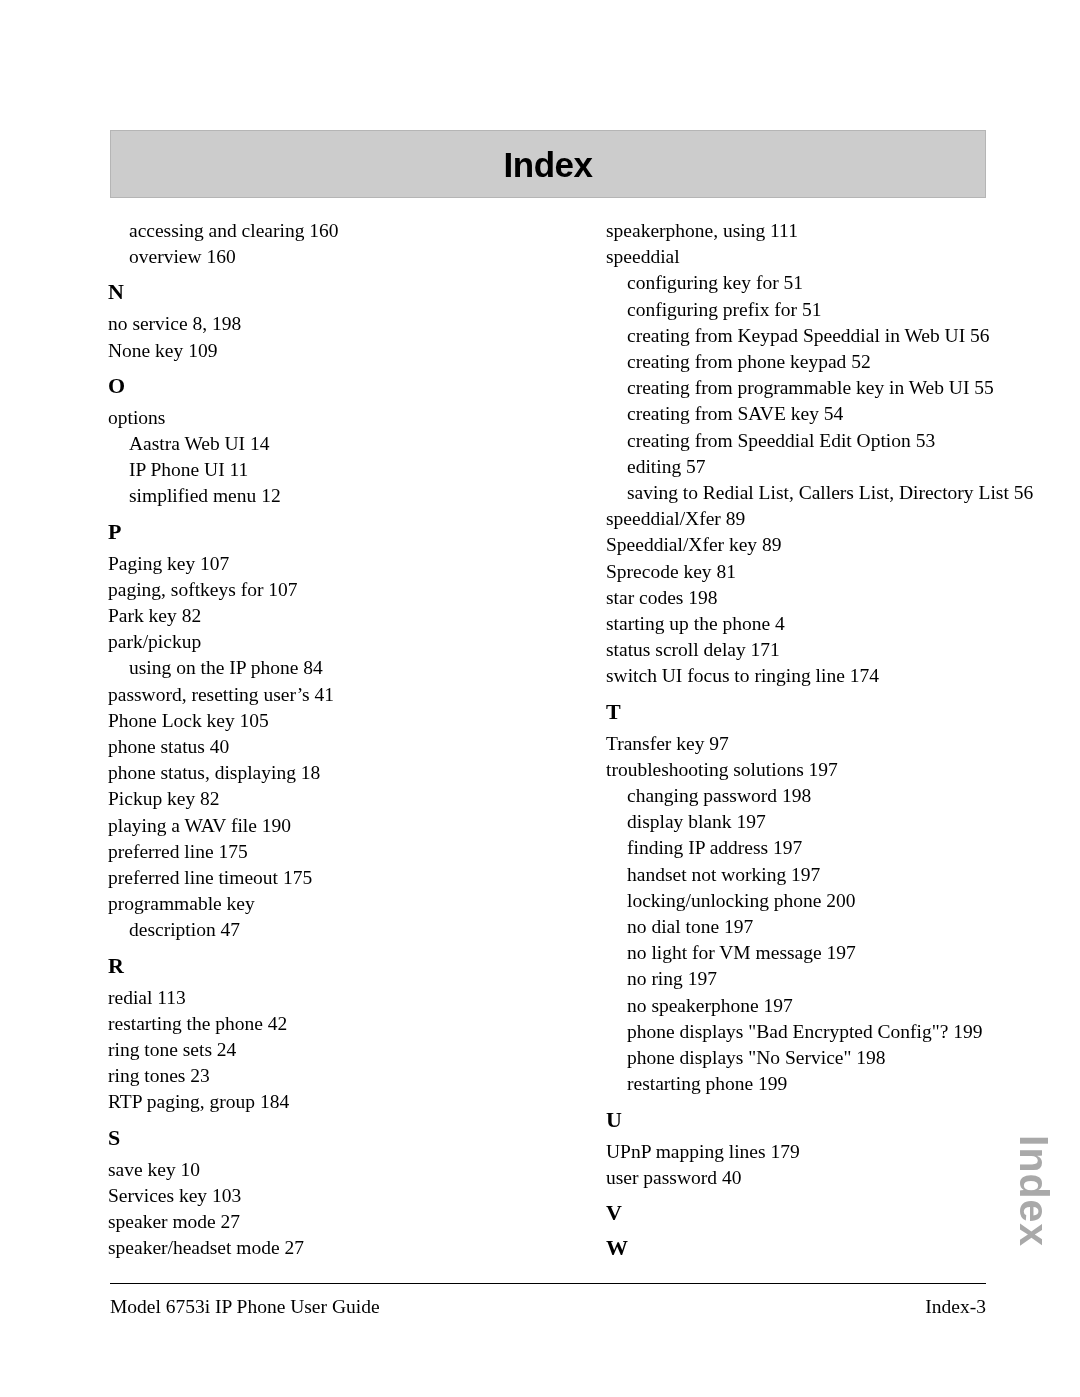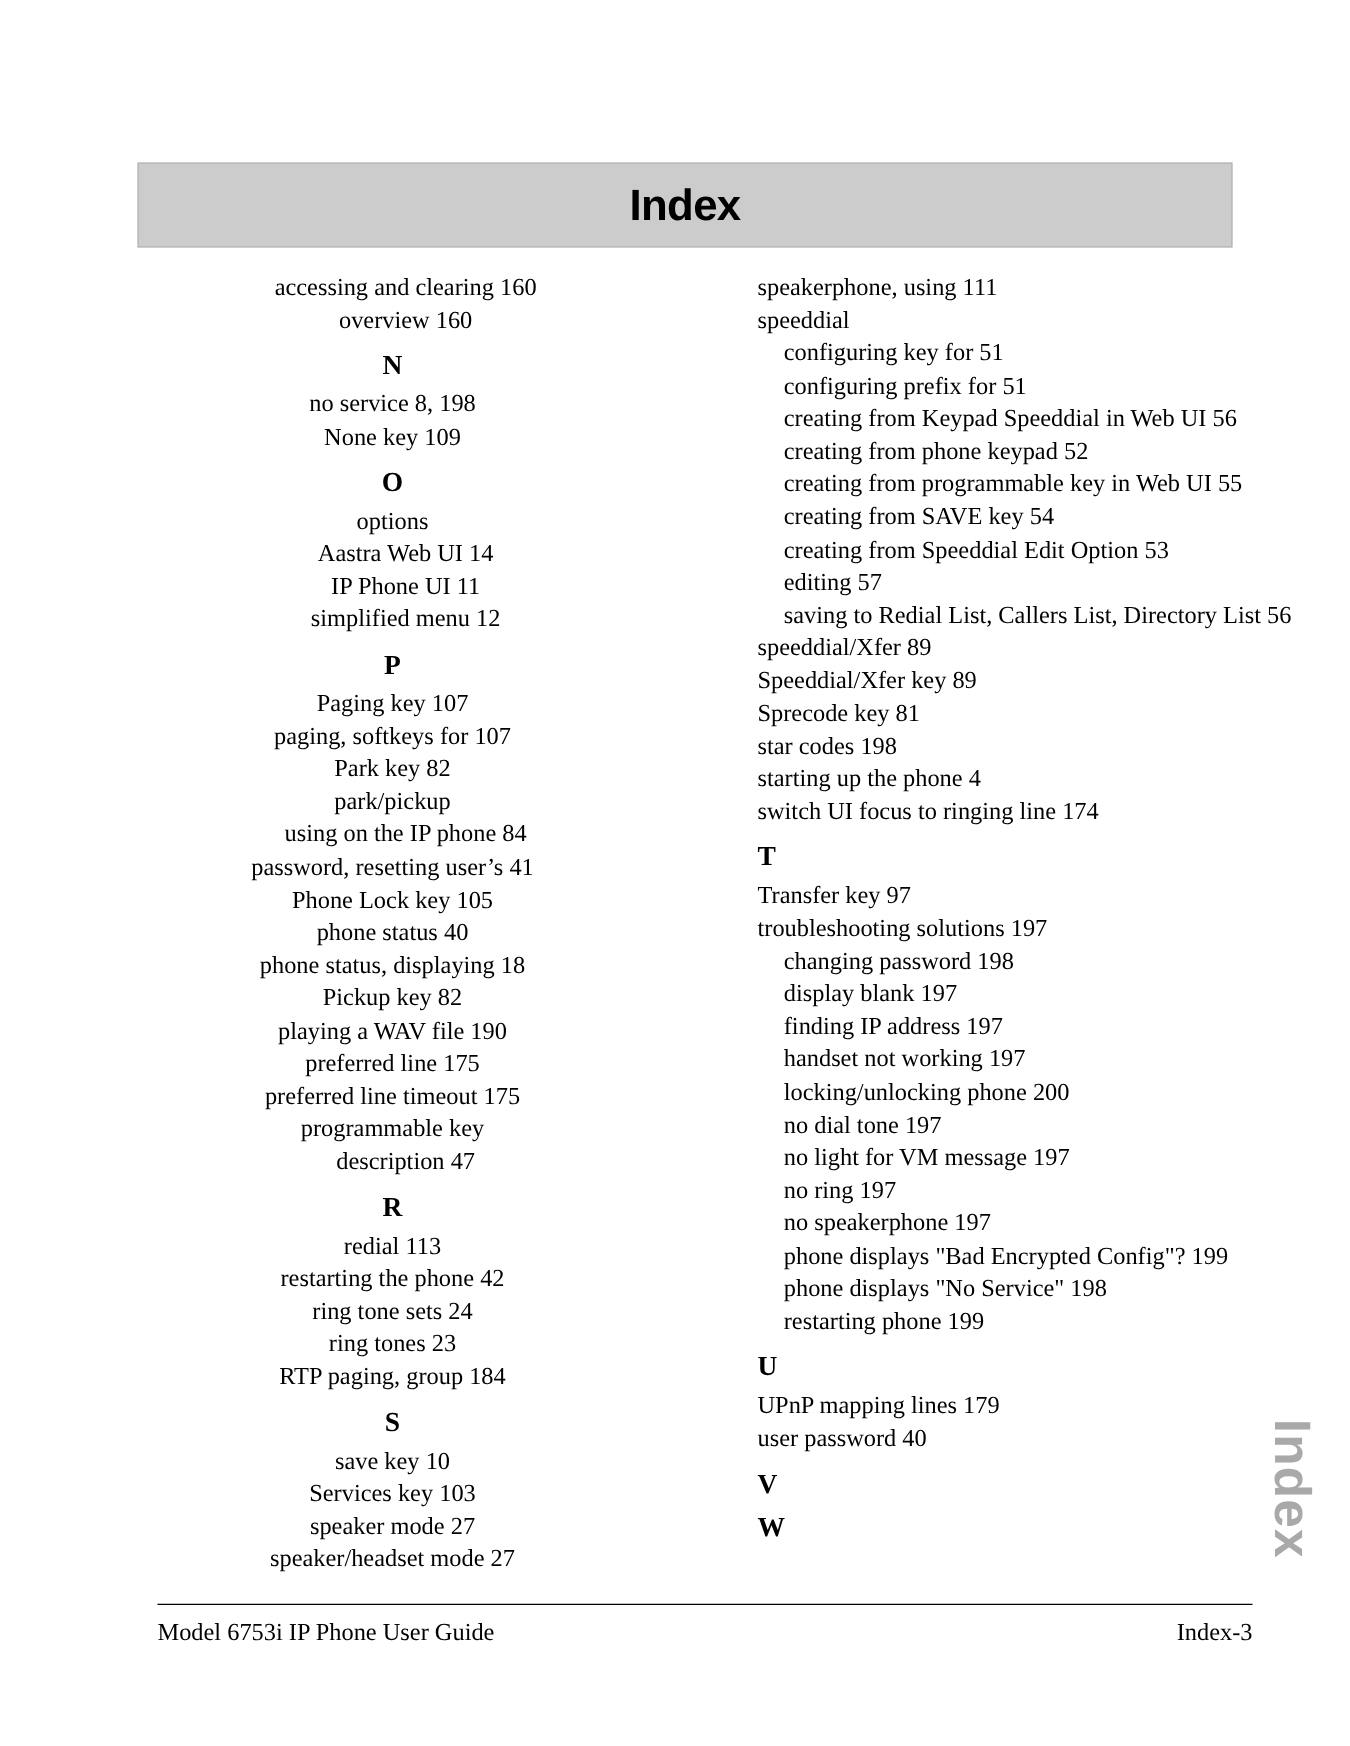--- a/index.html
+++ b/index.html
@@ -45,21 +45,21 @@
     left: 0;
     top: 218px;
     width: 1080px;
     height: 1040px;
   }
   .index-column {
     position: absolute;
     top: 0;
     width: 440px;
   }
-  .index-column.left  { left: 94px; text-align: center; }
+  .index-column.left  { left: 108px; }
   .index-column.right { left: 562px; margin-left: 44px; }
 
   .section-letter {
     font-family: "Liberation Serif", "DejaVu Serif", serif;
     font-weight: bold;
     font-size: 22px;
     line-height: 26px;
     margin-top: 9px;
     margin-bottom: 6px;
   }
@@ -92,21 +92,21 @@
     font-size: 41px;
     letter-spacing: 1px;
     color: #a9a9a9;
     white-space: nowrap;
     line-height: 1;
   }
 
   
   .page-footer {
     position: absolute;
-    left: 126px;
+    left: 110px;
     top: 1283px;
     width: 876px;
   }
   .footer-rule {
     width: 100%;
     height: 1px;
     background: #000000;
   }
   .footer-row {
     display: flex;
@@ -174,20 +174,21 @@
       <div class="entry level-2">creating from programmable key in Web UI 55</div>
       <div class="entry level-2">creating from SAVE key 54</div>
       <div class="entry level-2">creating from Speeddial Edit Option 53</div>
       <div class="entry level-2">editing 57</div>
       <div class="entry level-2">saving to Redial List, Callers List, Directory List 56</div>
       <div class="entry level-1">speeddial/Xfer 89</div>
       <div class="entry level-1">Speeddial/Xfer key 89</div>
       <div class="entry level-1">Sprecode key 81</div>
       <div class="entry level-1">star codes 198</div>
       <div class="entry level-1">starting up the phone 4</div>
+      <div class="entry level-1">status scroll delay 171</div>
       <div class="entry level-1">switch UI focus to ringing line 174</div>
       <div class="section-letter">T</div>
       <div class="entry level-1">Transfer key 97</div>
       <div class="entry level-1">troubleshooting solutions 197</div>
       <div class="entry level-2">changing password 198</div>
       <div class="entry level-2">display blank 197</div>
       <div class="entry level-2">finding IP address 197</div>
       <div class="entry level-2">handset not working 197</div>
       <div class="entry level-2">locking/unlocking phone 200</div>
       <div class="entry level-2">no dial tone 197</div>

